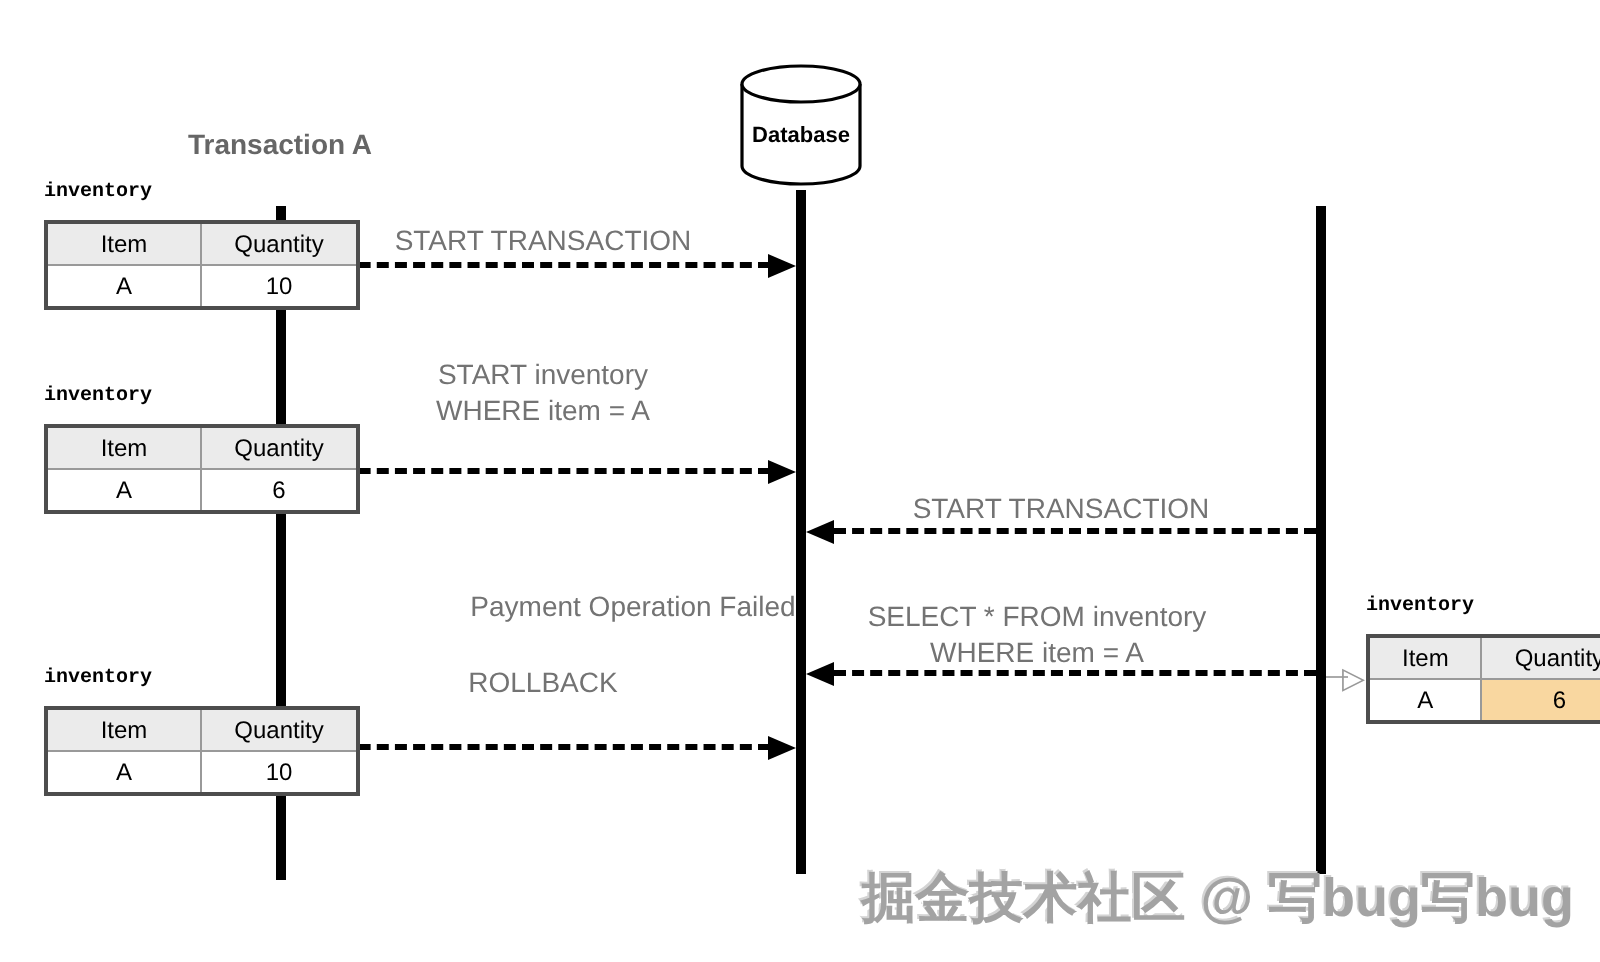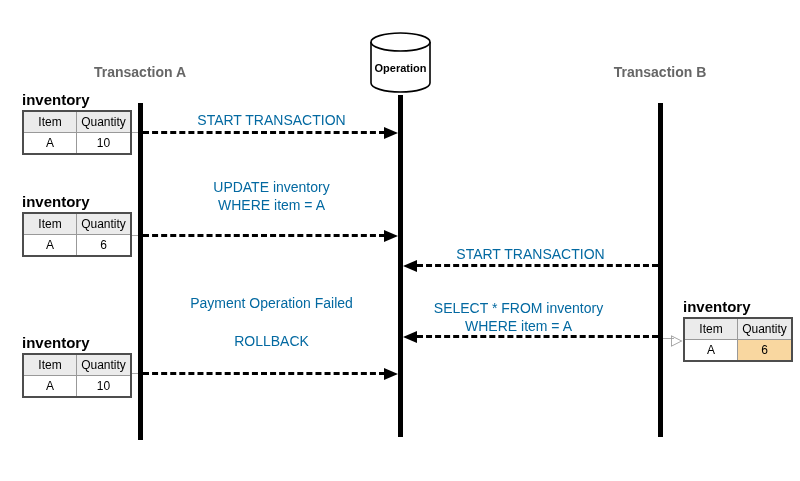--- a/index.html
+++ b/index.html
@@ -10,96 +10,95 @@
   .actor-label {
     position:absolute; width:200px; text-align:center;
     font-size:14px; font-weight:bold; color:#666666;
   }
   .db-label {
     position:absolute; left:369px; top:62px; width:63px; text-align:center;
     font-size:11px; font-weight:bold; color:#000;
   }
   .lifeline { position:absolute; width:5px; background:#000; }
   .msg-label {
-    position:absolute; text-align:center; font-size:14px; color:#0369a1;
+    position:absolute; text-align:center; font-size:14px; color:#737373;
     line-height:18px;
   }
   .dash-line { position:absolute; height:0; border-top:3px dashed #000; }
   .arrow-r {
     position:absolute; width:0; height:0;
     border-left:14px solid #000; border-top:6px solid transparent; border-bottom:6px solid transparent;
   }
   .arrow-l {
     position:absolute; width:0; height:0;
     border-right:14px solid #000; border-top:6px solid transparent; border-bottom:6px solid transparent;
   }
   .conn-line { position:absolute; height:0; border-top:1px solid #aaaaaa; width:11px; }
   .open-arrow {
     position:absolute; font-size:15px; line-height:15px; color:#999999;
   }
   .inv-label {
-    position:absolute; font-size:15px; font-weight:bold; color:#000;
+    position:absolute; font-size:10px; font-weight:bold; color:#000;font-family:Liberation Mono, monospace;
   }
   .inv-table {
     position:absolute; border-collapse:collapse; border:2px solid #4d4d4d;
     font-size:12px; color:#000; background:#fff;
   }
   .inv-table td {
-    border:1px solid #999999; text-align:center; height:20px; padding:0 4px;
+    border:1px solid #999999; text-align:center; height:20px; padding:0 16px;
   }
   .inv-table td.c1 { width:44px; }
   .inv-table td.c2 { width:45px; }
   .inv-table tr.hdr td { background:#ebebeb; }
   .inv-table td.hl { background:#f9d7a0; }
   .watermark {
     position:absolute; right:13px; top:431px; white-space:nowrap;
     font-size:27px; font-weight:bold; color:#a3a3a3; z-index:10;
     text-shadow:2px 2px 0 #ffffff, -1px -1px 0 #d4d4d4;
   }
 </style>
 </head>
 <body>
 
 <div class="canvas">
 
   <div class="actor-label" style="left:40px; top:64px;">Transaction A</div>
-  <div class="actor-label" style="left:560px; top:64px;">Transaction B</div>
 
   <div style="position:absolute; left:369px; top:31px; width:63px; height:64px;">
     <svg width="63" height="64" viewBox="0 0 63 64">
       <path d="M2,11 L2,52 A29.5,9 0 0 0 61,52 L61,11" fill="#ffffff" stroke="#000000" stroke-width="1.6"></path>
       <ellipse cx="31.5" cy="11" rx="29.5" ry="9" fill="#ffffff" stroke="#000000" stroke-width="1.6"></ellipse>
     </svg>
   </div>
-  <div class="db-label">Operation</div>
+  <div class="db-label">Database</div>
 
   <div class="lifeline" style="left:138px; top:103px; height:337px;"></div>
   <div class="lifeline" style="left:398px; top:95px;  height:342px;"></div>
   <div class="lifeline" style="left:658px; top:103px; height:334px;"></div>
 
   <div class="msg-label" style="left:143px; top:111px; width:257px;">START TRANSACTION</div>
   <div class="dash-line" style="left:143px; top:131px; width:242px;"></div>
   <div class="arrow-r" style="left:384px; top:127px;"></div>
   <div class="conn-line" style="left:127px; top:132px;"></div>
   <div class="open-arrow" style="left:114px; top:126px;">◁</div>
 
   <div class="msg-label" style="left:143px; top:178px; width:257px;">
-    <div>UPDATE inventory</div>
+    <div>START inventory</div>
     <div>WHERE item = A</div>
   </div>
   <div class="dash-line" style="left:143px; top:234px; width:242px;"></div>
   <div class="arrow-r" style="left:384px; top:230px;"></div>
   <div class="conn-line" style="left:127px; top:235px;"></div>
   <div class="open-arrow" style="left:114px; top:229px;">◁</div>
 
   <div class="msg-label" style="left:403px; top:245px; width:255px;">START TRANSACTION</div>
   <div class="dash-line" style="left:417px; top:264px; width:241px;"></div>
   <div class="arrow-l" style="left:403px; top:260px;"></div>
 
-  <div class="msg-label" style="left:143px; top:294px; width:257px;">Payment Operation Failed</div>
+  <div class="msg-label" style="left:143px; top:294px; width:257px;padding-left:45px;">Payment Operation Failed</div>
 
   <div class="msg-label" style="left:403px; top:299px; width:231px;">
     <div>SELECT * FROM inventory</div>
     <div>WHERE item = A</div>
   </div>
   <div class="dash-line" style="left:417px; top:335px; width:241px;"></div>
   <div class="arrow-l" style="left:403px; top:331px;"></div>
   <div class="conn-line" style="left:663px; top:338px;"></div>
   <div class="open-arrow" style="left:671px; top:332px;">▷</div>
 
@@ -158,14 +157,15 @@
       <td class="c1">Item</td>
       <td class="c2">Quantity</td>
     </tr>
     <tr>
       <td class="c1">A</td>
       <td class="c2 hl">6</td>
     </tr>
   </tbody>
     </table>
 
+  <div class="watermark">掘金技术社区 @ 写bug写bug</div>
 
 </div>
 
 </body></html>

